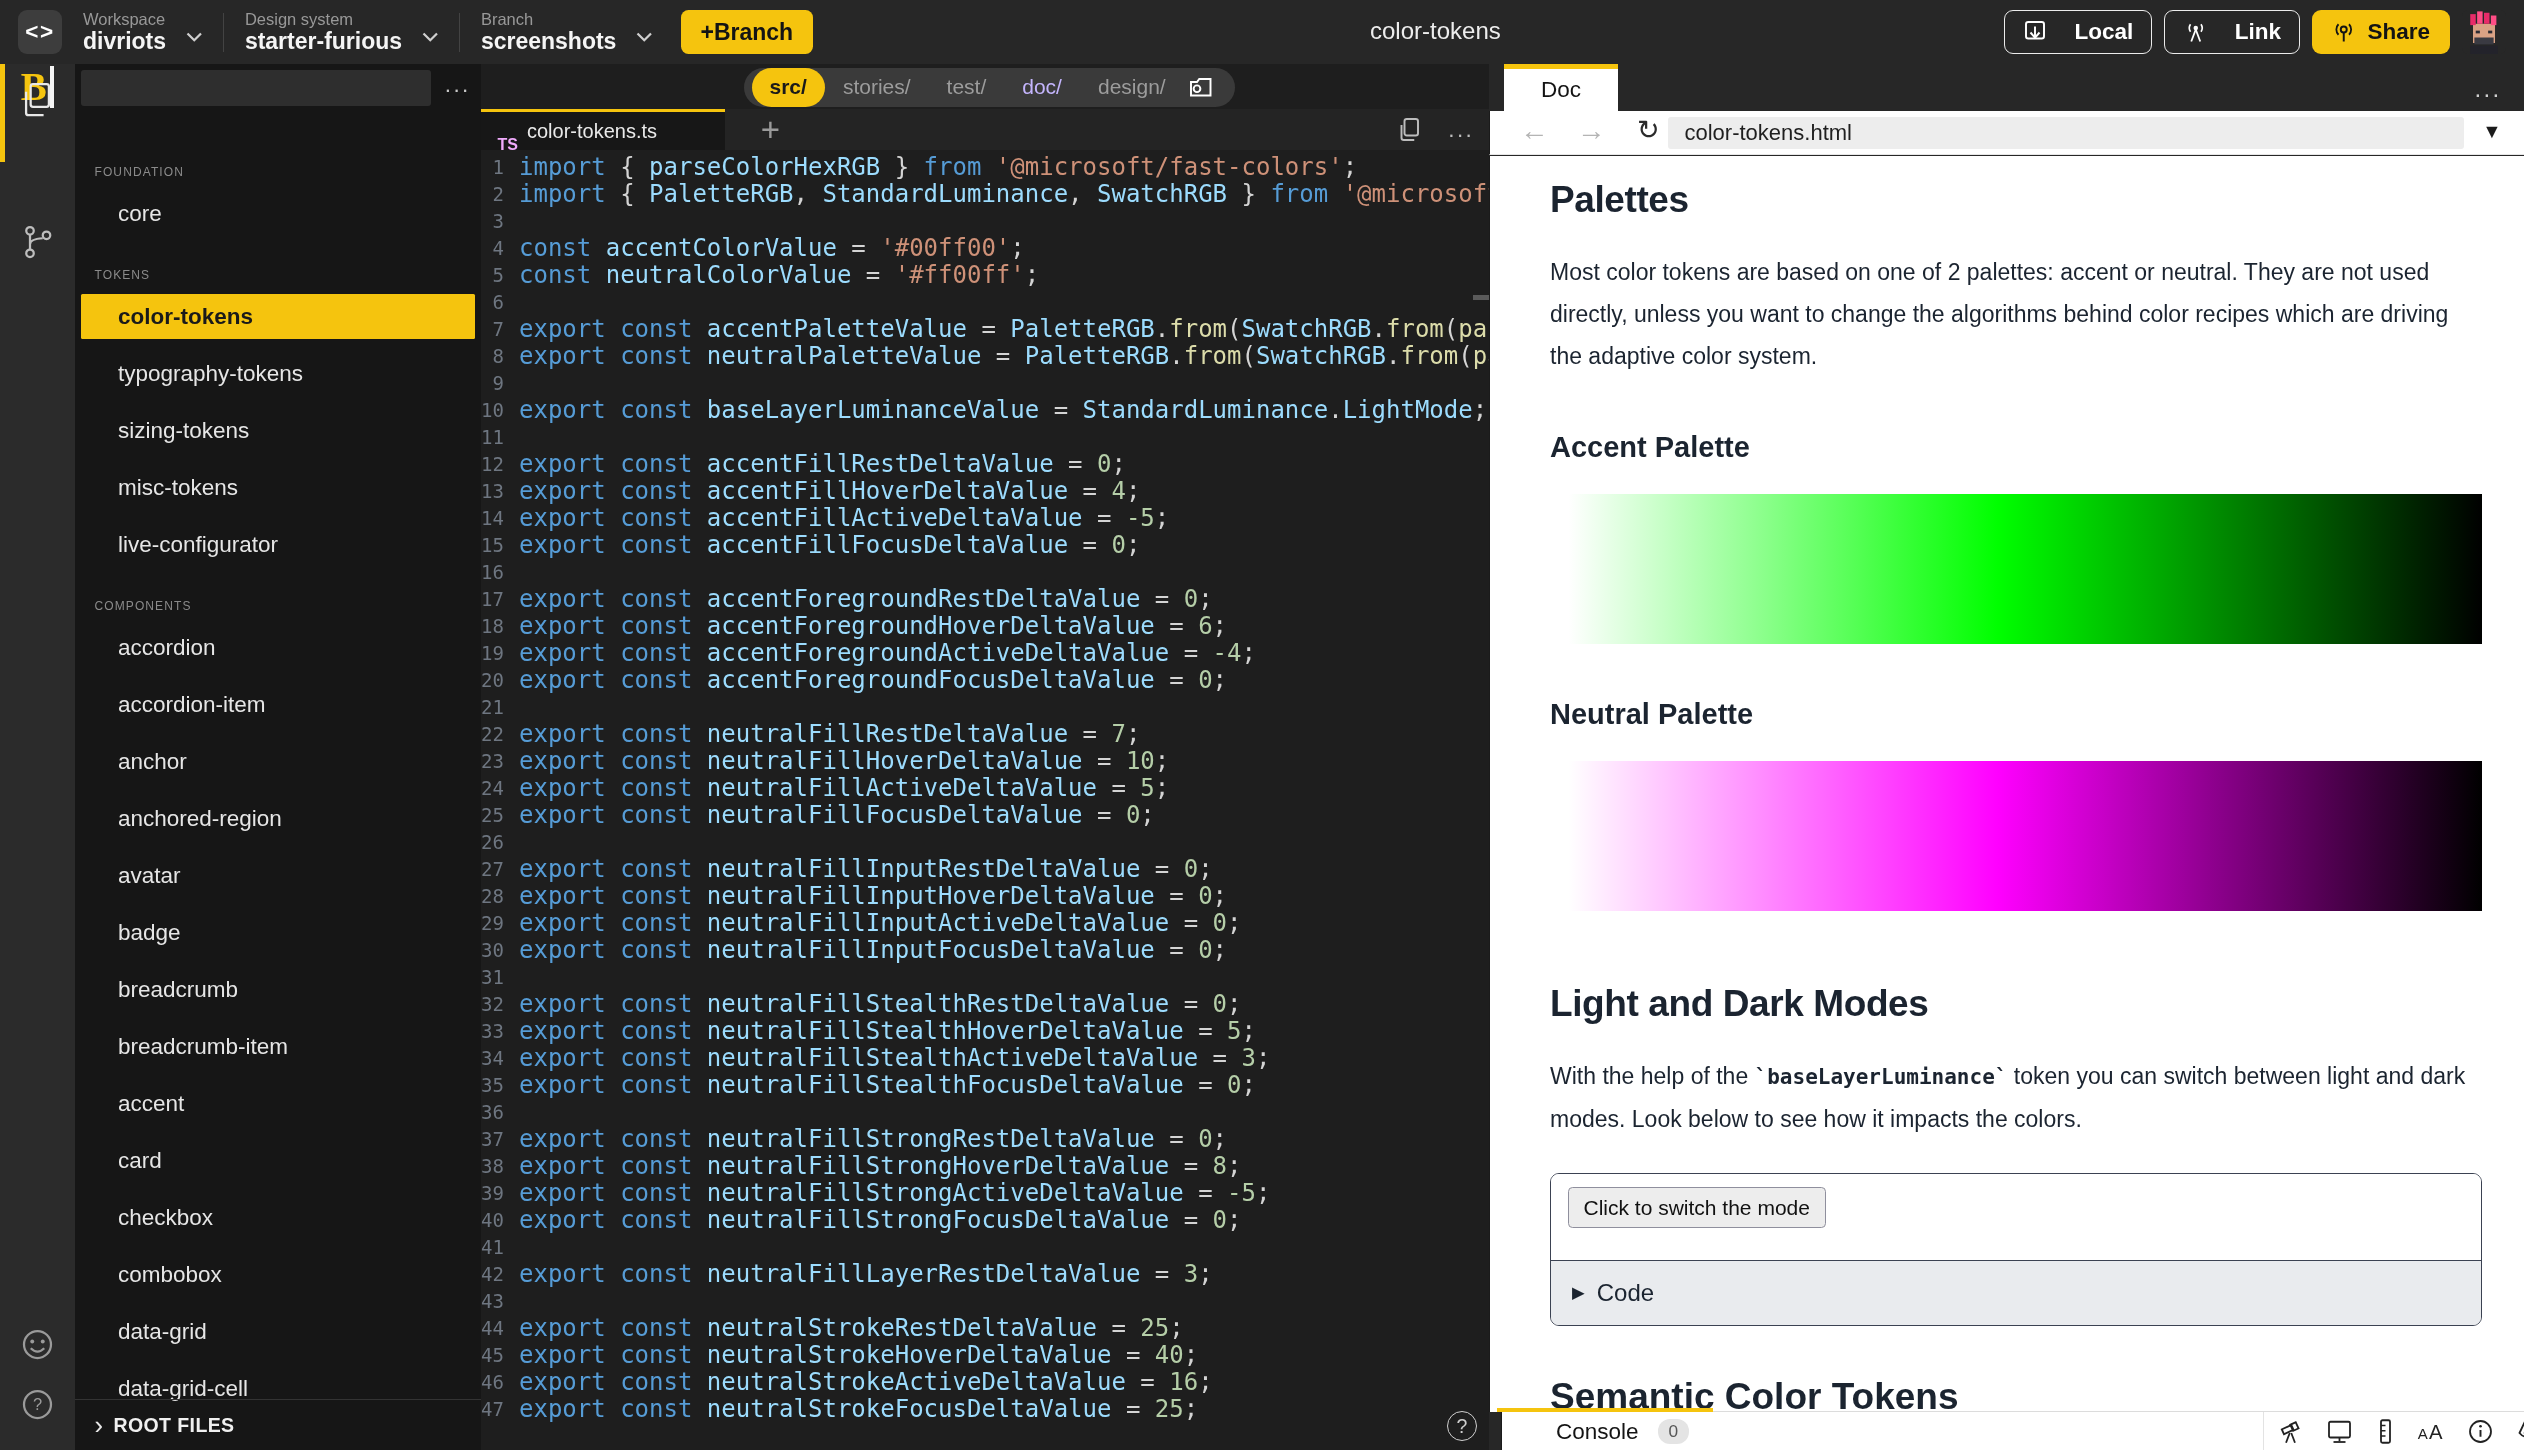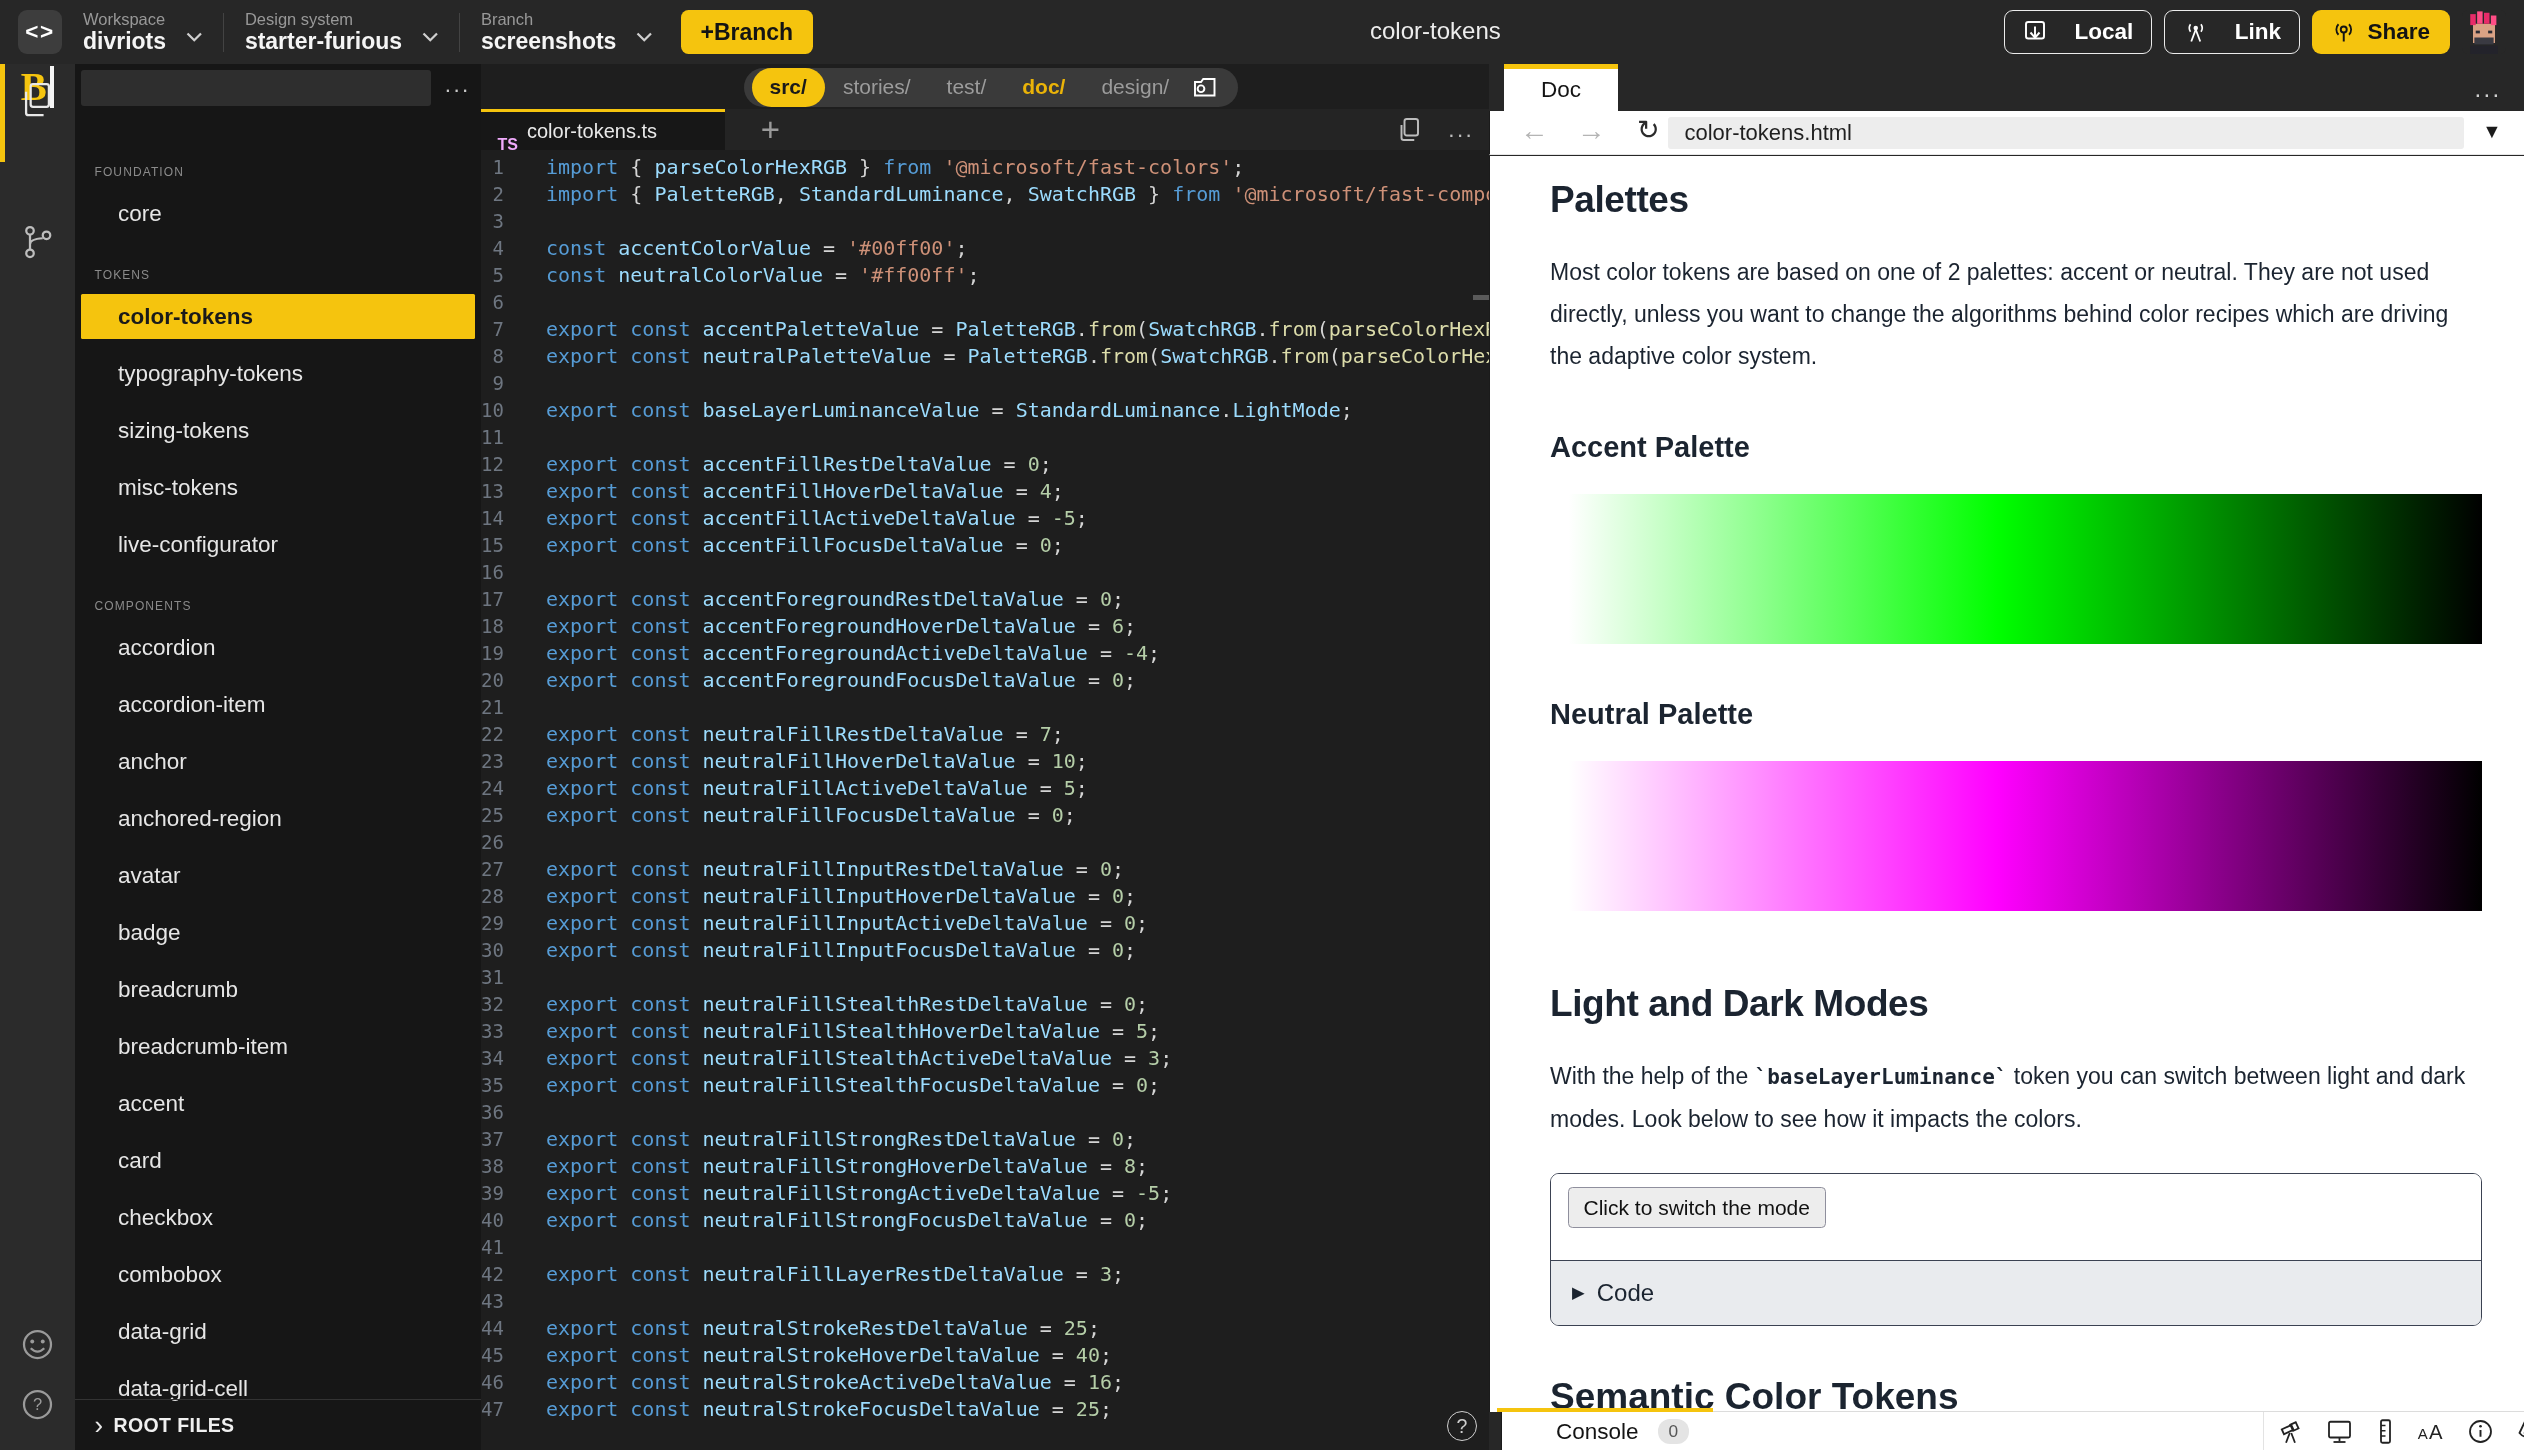--- a/index.html
+++ b/index.html
@@ -63,39 +63,39 @@
   #root-files .rf-chev { color:#e8e8e8; font-size:25.5px; line-height:22.5px; }
   #root-files .rf-label { color:#f0f0f0; font-size:19.5px; font-weight:600; letter-spacing:0.4px; }
 
   
   #editor { position:absolute; left:481px; top:64px; width:1008px; height:1386px; background:#1e1e1e; }
   #dir-tabs { position:absolute; left:263px; top:3.8px; height:39px; background:#3a3a3a;
               border-radius:19.5px; display:flex; align-items:center; padding:0 7.5px; }
   .dtab { font-size:21px; color:#9c9c9c; padding:8px 18px; height:39px; display:flex;
           align-items:center; cursor:pointer; border-radius:19.5px; }
   .dtab.active { background:var(--yellow); color:#1a1a1a; font-weight:700; }
-  .dtab.bold { color:#eab308; font-weight:700; }
+  .dtab.bold { color:#c4b5fd; font-weight:400; }
   .dtab-icon { padding:0 13.5px 0 4.5px; display:flex; align-items:center; cursor:pointer; }
   #file-tab-row { position:absolute; left:0; top:45px; width:1008px; height:41px; background:#242424; }
   #file-tab { position:absolute; left:0; top:0; width:244px; height:41px; background:#171717;
               border-top:3.8px solid var(--yellow); display:flex; align-items:center; padding:0 16.5px;
               gap:9px; cursor:pointer; }
   .ts-badge { color:#f0abfc; font-size:16px; font-weight:700;margin-top:28px; }
   .file-name { color:#eaeaea; font-size:20px; }
   #new-tab { position:absolute; left:267px; top:0; width:45px; height:41px; color:#9a9a9a;
              font-size:33px; font-weight:300; display:flex; align-items:center; justify-content:center;
              cursor:pointer; }
   .ftr-icons { position:absolute; right:15px; top:0; height:41px; display:flex; align-items:center; gap:25.5px; }
   .ftr-dots { color:#bdbdbd; font-size:22.5px; letter-spacing:2.3px; cursor:pointer; }
 
   #code { position:absolute; left:0; top:86px; bottom:0; width:1008px; overflow:hidden;
           font-family:"DejaVu Sans Mono", monospace; padding-top:3px; }
   .code-line { height:27px; display:flex; align-items:center; }
   .ln { width:38px; text-align:right; padding-right:15px; color:#6e7681; font-size:19px; flex:none; }
-  .lc { white-space:pre; font-size:20px;margin-left:27px; }
+  .lc { white-space:pre; font-size:24px; }
   .tok-k { color:#569CD6; } .tok-v { color:#9CDCFE; } .tok-s { color:#CE9178; }
   .tok-n { color:#B5CEA8; } .tok-f { color:#DCDCAA; } .tok-p { color:#D4D4D4; }
   #scroll-dash { position:absolute; right:0; top:231px; width:16.5px; height:4.5px; background:#5a5a5a; }
   #editor-help { position:absolute; right:12px; bottom:9px; width:30px; height:30px; border:1.5px solid #cfcfcf;
                  border-radius:50%; color:#cfcfcf; font-size:19.5px; display:flex; align-items:center;
                  justify-content:center; cursor:pointer; }
 
   
   #preview { position:absolute; left:1489px; top:64px; width:1035px; height:1386px; background:#272727; }
   #doc-tab { position:absolute; left:15px; top:0; width:114px; height:47px; background:#ffffff;

